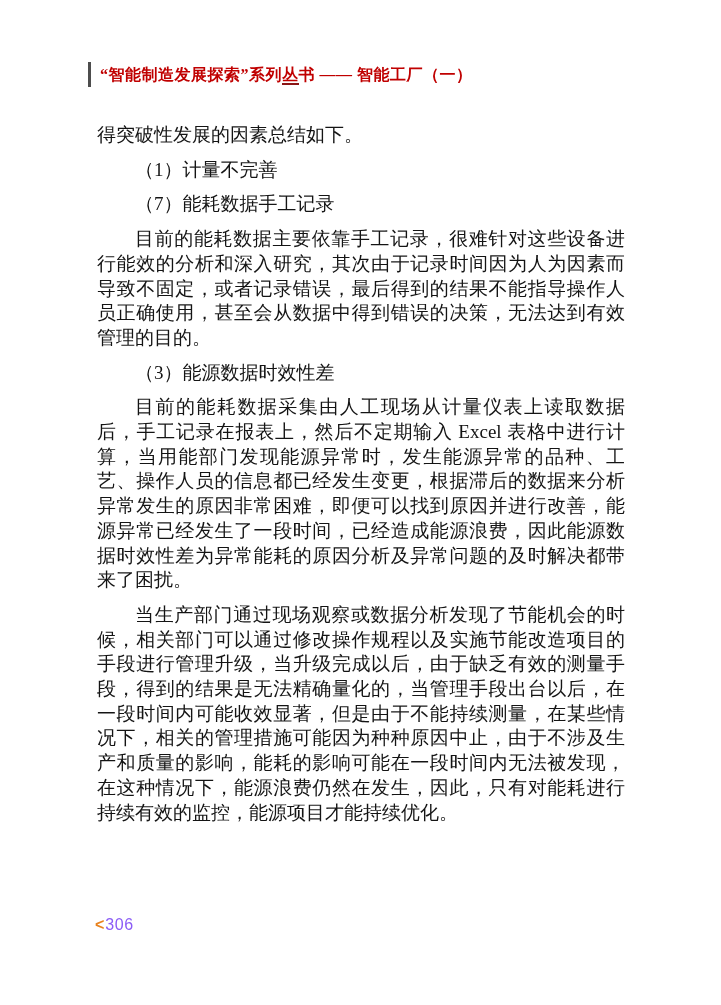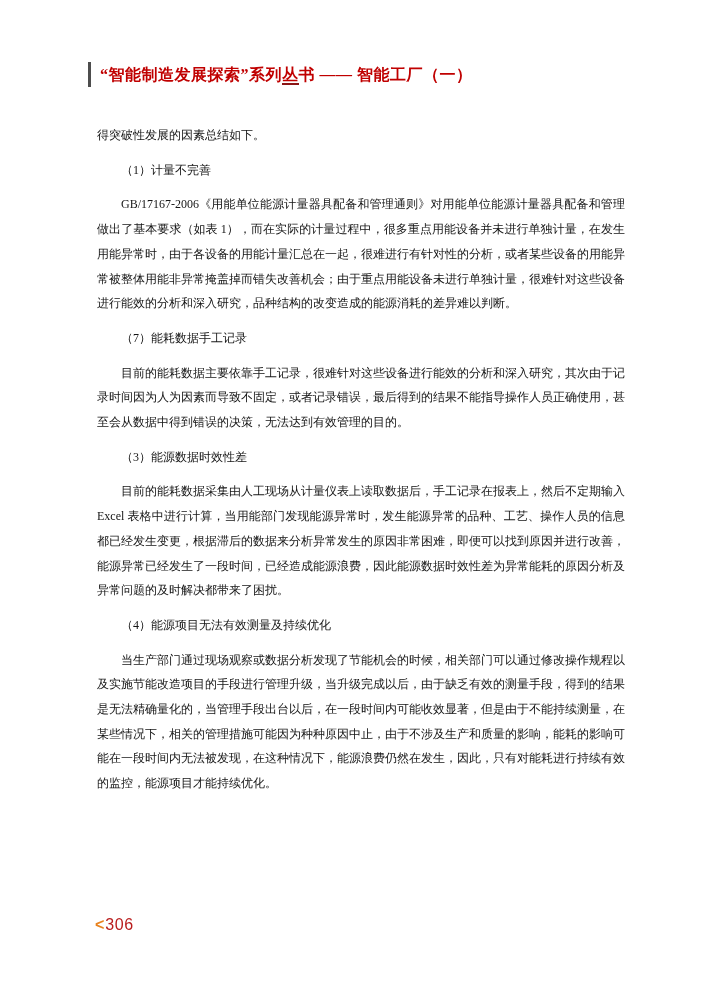--- a/index.html
+++ b/index.html
@@ -38,21 +38,21 @@
   .header-title .underlined {
     border-bottom: 2px solid #8b1515;
     padding-bottom: 0px;
   }
   
   .body {
     position: absolute;
     top: 123px;
     left: 97px;
     width: 528px;
-    font-size: 12px;
+    font-size: 19px;
     line-height: 24.7px;
     text-align: justify;
     text-justify: inter-ideograph;
   }
   .body p { margin: 0 0 10px 0; }
   .indent { text-indent: 2em; }
   .no-indent { text-indent: 0; }
   
   .footer {
     position: absolute;
@@ -61,47 +61,45 @@
     font-family: "Liberation Sans", "DejaVu Sans", sans-serif;
     font-size: 16px;
     line-height: 20px;
   }
   .footer-arrow {
     color: #e8821e;
     font-weight: bold;
     margin-right: 1px;
   }
   .footer-number {
-    color: #b91c1c;
+    color: #8b5cf6;
     letter-spacing: 0.5px;
   }
 </style>
 </head>
 <body>
 
 <div class="page">
 
   <div class="header">
     <div class="header-bar"></div>
     <div class="header-title"><span>“智能制造发展探索”系列</span><span class="underlined">丛</span><span>书 —— 智能工厂（一）</span></div>
   </div>
 
   <div class="body">
     <p class="no-indent">得突破性发展的因素总结如下。</p>
 
     <p class="indent">（1）计量不完善</p>
-    <p class="indent">GB/17167-2006《用能单位能源计量器具配备和管理通则》对用能单位能源计量器具配备和管理做出了基本要求（如表 1），而在实际的计量过程中，很多重点用能设备并未进行单独计量，在发生用能异常时，由于各设备的用能计量汇总在一起，很难进行有针对性的分析，或者某些设备的用能异常被整体用能非异常掩盖掉而错失改善机会；由于重点用能设备未进行单独计量，很难针对这些设备进行能效的分析和深入研究，品种结构的改变造成的能源消耗的差异难以判断。</p>
 
     <p class="indent">（7）能耗数据手工记录</p>
     <p class="indent">目前的能耗数据主要依靠手工记录，很难针对这些设备进行能效的分析和深入研究，其次由于记录时间因为人为因素而导致不固定，或者记录错误，最后得到的结果不能指导操作人员正确使用，甚至会从数据中得到错误的决策，无法达到有效管理的目的。</p>
 
     <p class="indent">（3）能源数据时效性差</p>
     <p class="indent">目前的能耗数据采集由人工现场从计量仪表上读取数据后，手工记录在报表上，然后不定期输入 Excel 表格中进行计算，当用能部门发现能源异常时，发生能源异常的品种、工艺、操作人员的信息都已经发生变更，根据滞后的数据来分析异常发生的原因非常困难，即便可以找到原因并进行改善，能源异常已经发生了一段时间，已经造成能源浪费，因此能源数据时效性差为异常能耗的原因分析及异常问题的及时解决都带来了困扰。</p>
 
-    <p class="indent">（4）能源项目无法有效测量及持续优化</p>
     <p class="indent">当生产部门通过现场观察或数据分析发现了节能机会的时候，相关部门可以通过修改操作规程以及实施节能改造项目的手段进行管理升级，当升级完成以后，由于缺乏有效的测量手段，得到的结果是无法精确量化的，当管理手段出台以后，在一段时间内可能收效显著，但是由于不能持续测量，在某些情况下，相关的管理措施可能因为种种原因中止，由于不涉及生产和质量的影响，能耗的影响可能在一段时间内无法被发现，在这种情况下，能源浪费仍然在发生，因此，只有对能耗进行持续有效的监控，能源项目才能持续优化。</p>
   </div>
 
   <div class="footer">
     <span class="footer-arrow">&lt;</span><span class="footer-number">306</span>
   </div>
 
 </div>
 
 </body></html>

